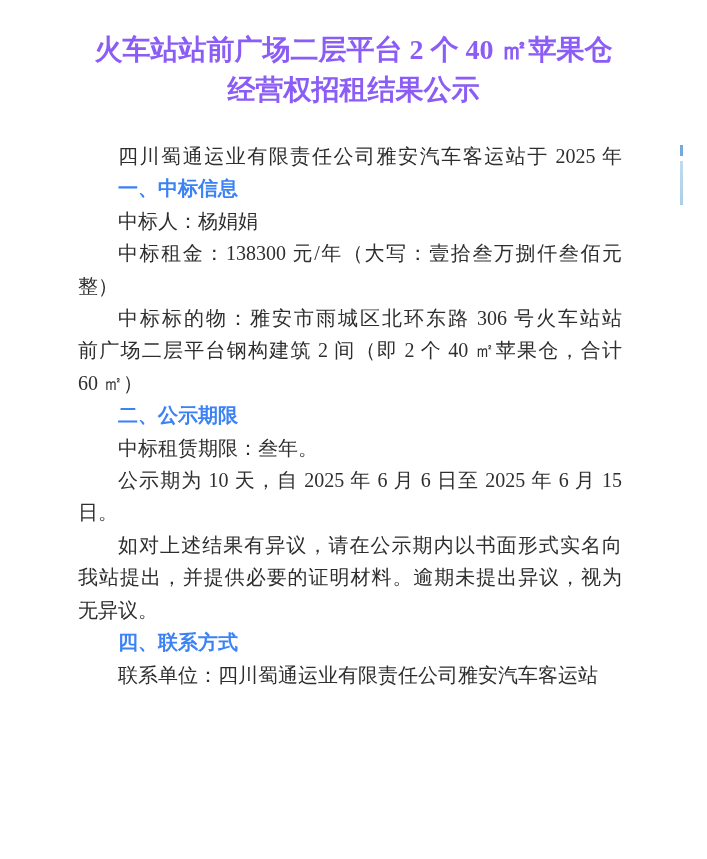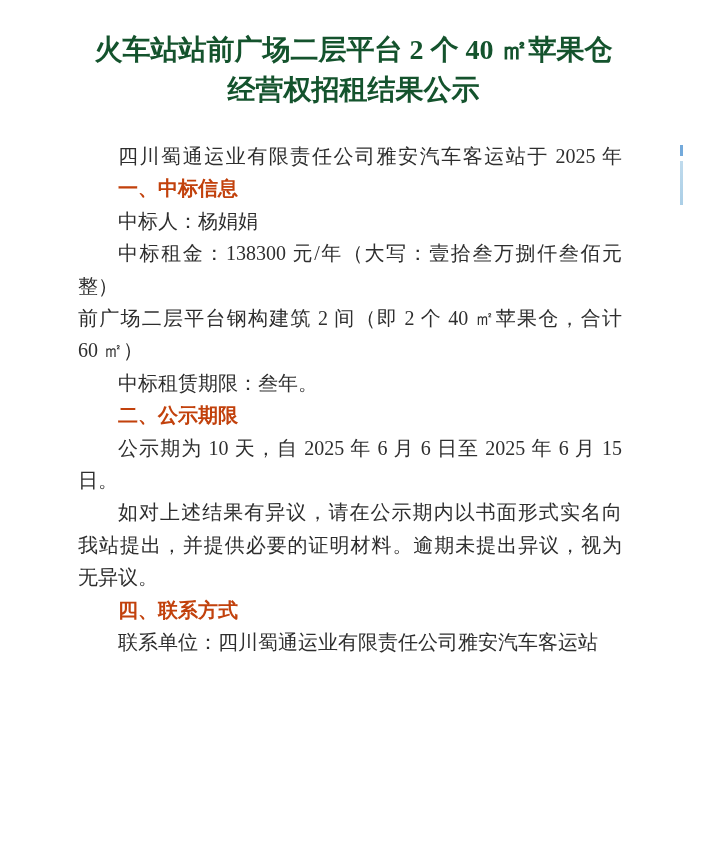--- a/index.html
+++ b/index.html
@@ -18,21 +18,21 @@
   }
   .title {
     position: absolute;
     top: 30px;
     left: 0;
     width: 707px;
     text-align: center;
     font-size: 28px;
     font-weight: 700;
     line-height: 40px;
-    color: #14532d;
+    color: #8b5cf6;
   }
   .body-block {
     position: absolute;
     top: 140px;
     left: 78px;
     width: 544px;
     font-size: 20px;
     line-height: 32.4px;
   }
   .ln {
@@ -41,21 +41,21 @@
   }
   .ln.fill {
     text-align-last: justify;
   }
   .ln.indent {
     text-indent: 2em;
   }
   .ln.heading {
     font-family: Liberation Sans, sans-serif;
     font-weight: 700;
-    color: #c2410c;
+    color: #3b82f6;
   }
   .scan-artifact {
     position: absolute;
     left: 680px;
     top: 145px;
     width: 3px;
     height: 60px;
     background: linear-gradient(
       to bottom,
       #5b9bd5 0%, #5b9bd5 18%,
@@ -77,25 +77,26 @@
     <div>经营权招租结果公示</div>
   </div>
 
   <div class="body-block">
     <p class="ln indent fill">四川蜀通运业有限责任公司雅安汽车客运站于 2025 年</p>
 
     <p class="ln heading indent">一、中标信息</p>
     <p class="ln indent">中标人：杨娟娟</p>
     <p class="ln indent fill">中标租金：138300 元/年（大写：壹拾叁万捌仟叁佰元</p>
     <p class="ln">整）</p>
+    <p class="ln indent fill">中标标的物：雅安市雨城区北环东路 306 号火车站站</p>
     <p class="ln fill">前广场二层平台钢构建筑 2 间（即 2 个 40 ㎡苹果仓，合计</p>
     <p class="ln">60 ㎡）</p>
+    <p class="ln heading indent">二、公示期限</p>
+
     <p class="ln indent">中标租赁期限：叁年。</p>
-
-    <p class="ln heading indent">二、公示期限</p>
     <p class="ln indent fill">公示期为 10 天，自 2025 年 6 月 6 日至 2025 年 6 月 15</p>
     <p class="ln">日。</p>
 
     <p class="ln indent fill">如对上述结果有异议，请在公示期内以书面形式实名向</p>
     <p class="ln fill">我站提出，并提供必要的证明材料。逾期未提出异议，视为</p>
     <p class="ln">无异议。</p>
 
     <p class="ln heading indent">四、联系方式</p>
     <p class="ln indent">联系单位：四川蜀通运业有限责任公司雅安汽车客运站</p>
   </div>

